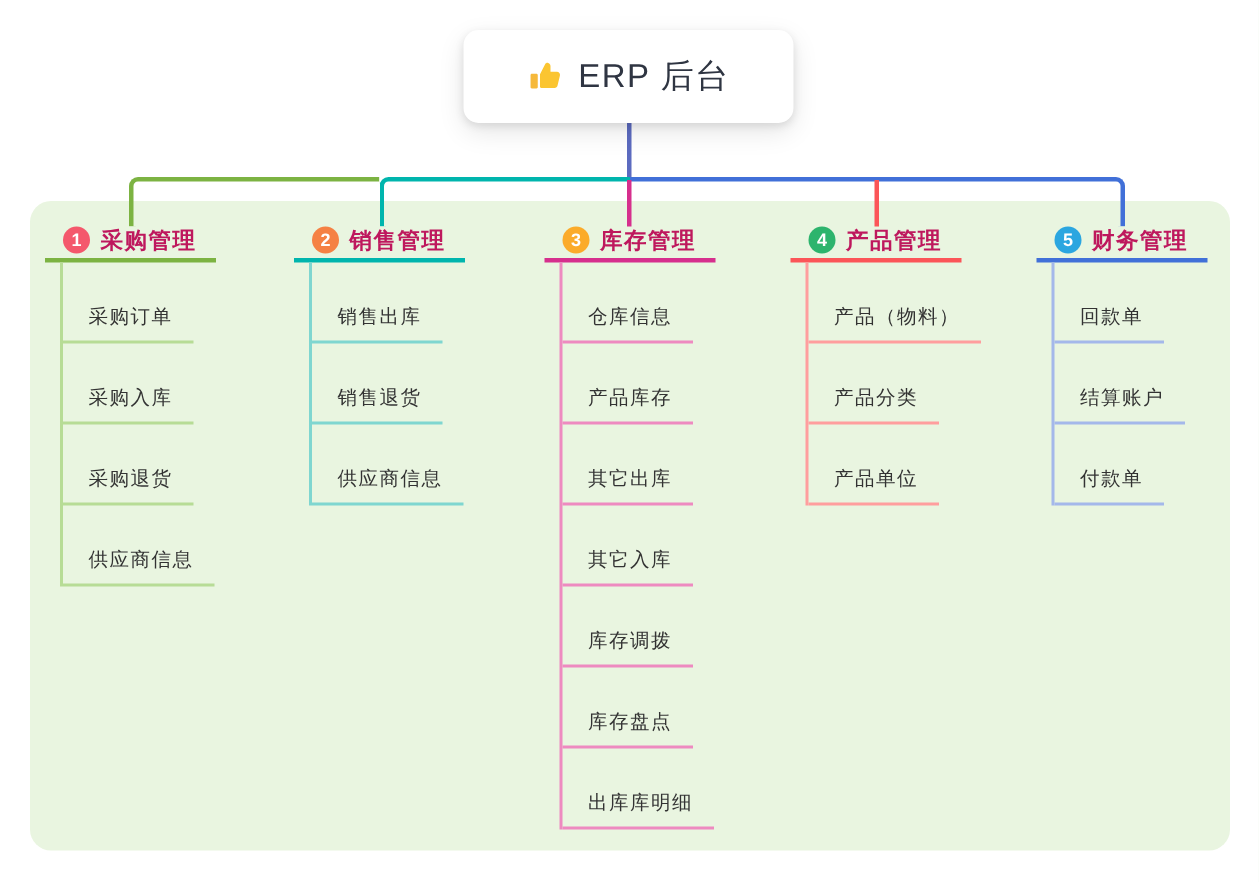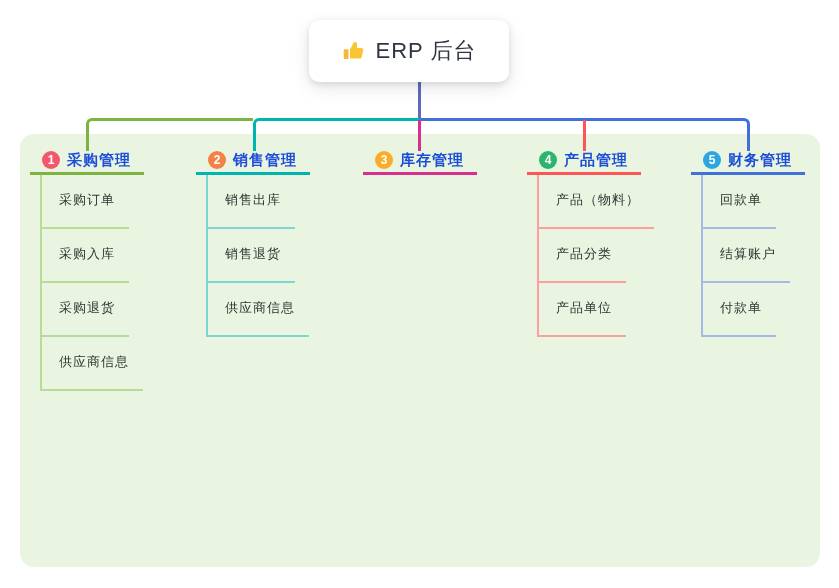--- a/index.html
+++ b/index.html
@@ -4,21 +4,21 @@
 <style>
   html,body{margin:0;padding:0;background:#ffffff;}
   body{font-family:"Liberation Sans","DejaVu Sans",sans-serif;color:#333;}
   .stage{position:relative;width:839px;height:588px;overflow:hidden;background:#fff;}
 
   
   .panel{position:absolute;left:20px;top:134px;width:800px;height:433px;
          background:#e9f5e0;border-radius:14px;}
 
   
-  .root-card{position:absolute;left:309px;top:20px;width:200px;height:62px;
+  .root-card{position:absolute;left:309px;top:20px;width:220px;height:62px;
              background:#fff;border-radius:10px;
              box-shadow:0 2px 6px rgba(0,0,0,.10),0 6px 18px rgba(0,0,0,.10);
              display:flex;align-items:center;justify-content:center;gap:10px;}
   .root-title{font-size:22px;font-weight:500;color:#2f3542;letter-spacing:1px;}
 
   
   .line{position:absolute;}
   .root-line{left:418px;top:82px;width:3px;height:37px;background:#5c6bc0;}
   .conn-left{left:86px;top:118px;width:167px;height:33px;
              border-left:3px solid #7cb342;border-top:3px solid #7cb342;
@@ -39,26 +39,26 @@
   .branch[data-branch="2"]{left:363px;}
   .branch[data-branch="3"]{left:527px;}
   .branch[data-branch="4"]{left:691px;}
 
   .branch-header{display:flex;align-items:center;width:114px;height:27px;
                  padding-left:12px;box-sizing:border-box;
                  border-bottom:3px solid var(--accent,#888);}
   .badge{width:18px;height:18px;border-radius:50%;background:var(--badge,#999);
          color:#fff;font-size:12px;font-weight:bold;display:flex;
          align-items:center;justify-content:center;margin-right:7px;flex:none;}
-  .branch-label{font-size:15px;font-weight:600;color:#1d4ed8;letter-spacing:1px;white-space:nowrap;}
+  .branch-label{font-size:15px;font-weight:600;color:#be185d;letter-spacing:1px;white-space:nowrap;}
 
   .children{margin-left:10px;width:max-content;
             border-left:2px solid var(--light,#bbb);}
   .child{height:54px;display:flex;align-items:flex-end;width:max-content;
-         padding:0 14px 18px 17px;box-sizing:border-box;
+         padding:0 14px 7px 17px;box-sizing:border-box;
          border-bottom:2px solid var(--light,#bbb);
          font-size:13px;letter-spacing:1px;color:#333;white-space:nowrap;}
 </style>
 </head>
 <body>
 
 <div class="stage">
 
   <div class="panel"></div>
 
@@ -102,20 +102,29 @@
         <div class="child">销售退货</div>
         <div class="child">供应商信息</div>
       </div>
   </div>
 
   <div class="branch" data-branch="2" style="--accent: #d62f8d; --light: #ee8ac0; --badge: #fbab2a;">
     <div class="branch-header">
       <span class="badge">3</span>
       <span class="branch-label">库存管理</span>
     </div>
+    <div class="children">
+        <div class="child">仓库信息</div>
+        <div class="child">产品库存</div>
+        <div class="child">其它出库</div>
+        <div class="child">其它入库</div>
+        <div class="child">库存调拨</div>
+        <div class="child">库存盘点</div>
+        <div class="child">出库库明细</div>
+      </div>
   </div>
 
   <div class="branch" data-branch="3" style="--accent: #fb5558; --light: #ff9e9e; --badge: #2db46d;">
     <div class="branch-header">
       <span class="badge">4</span>
       <span class="branch-label">产品管理</span>
     </div>
     <div class="children">
         <div class="child">产品（物料）</div>
         <div class="child">产品分类</div>

